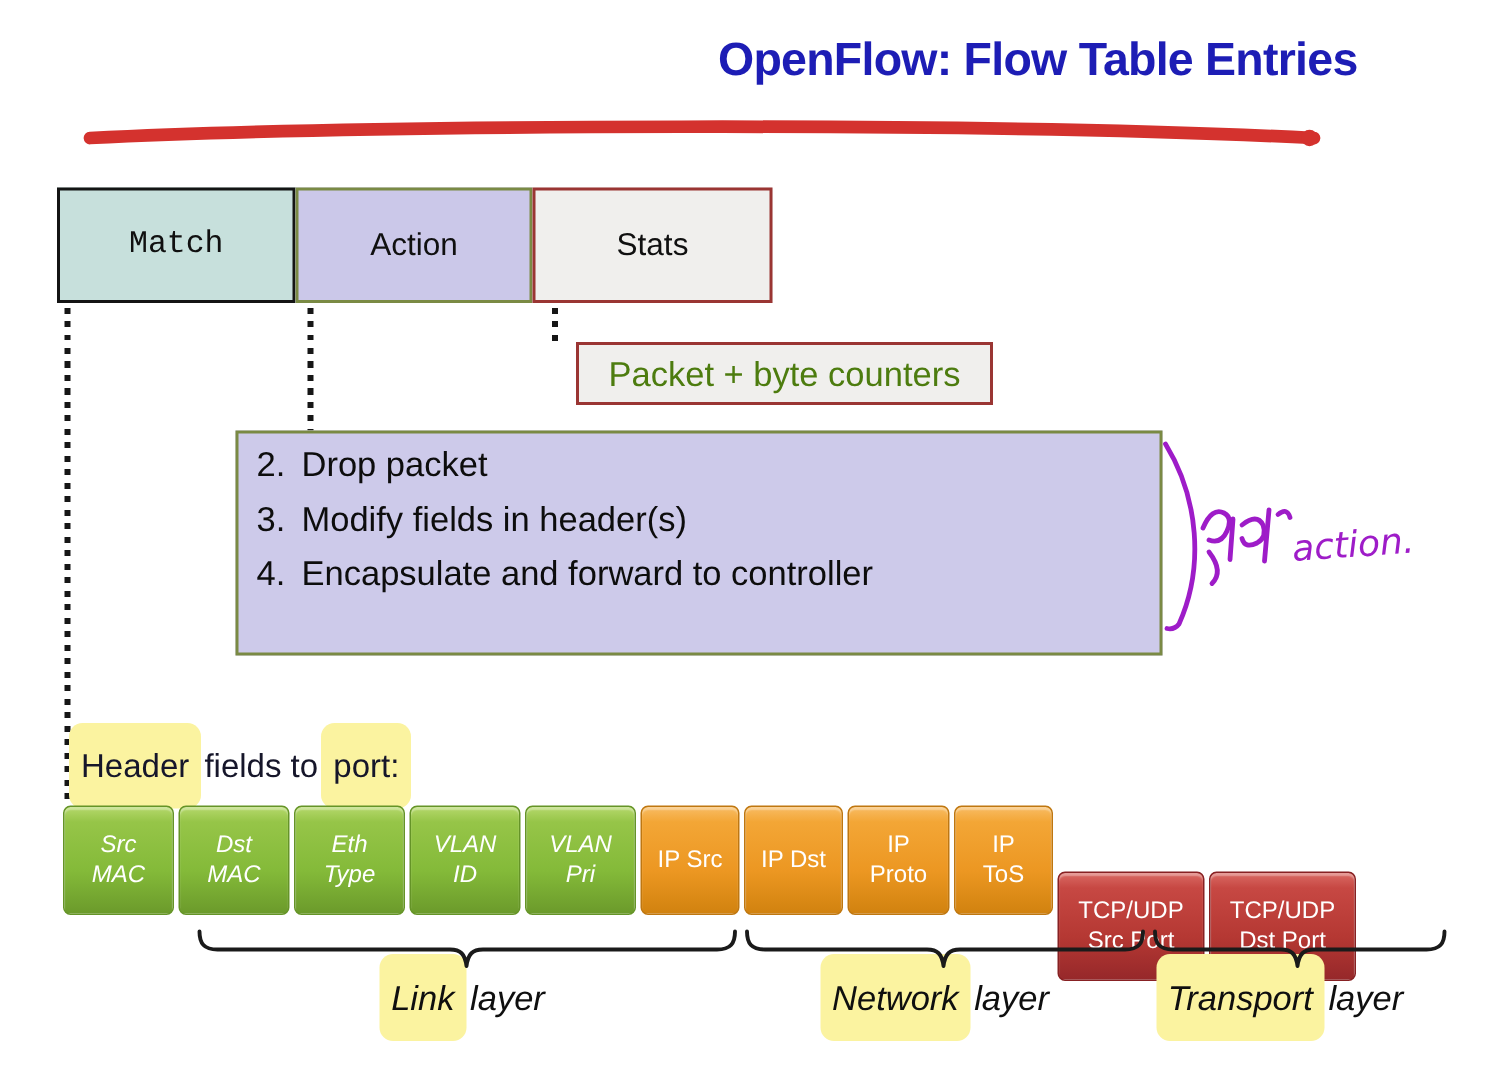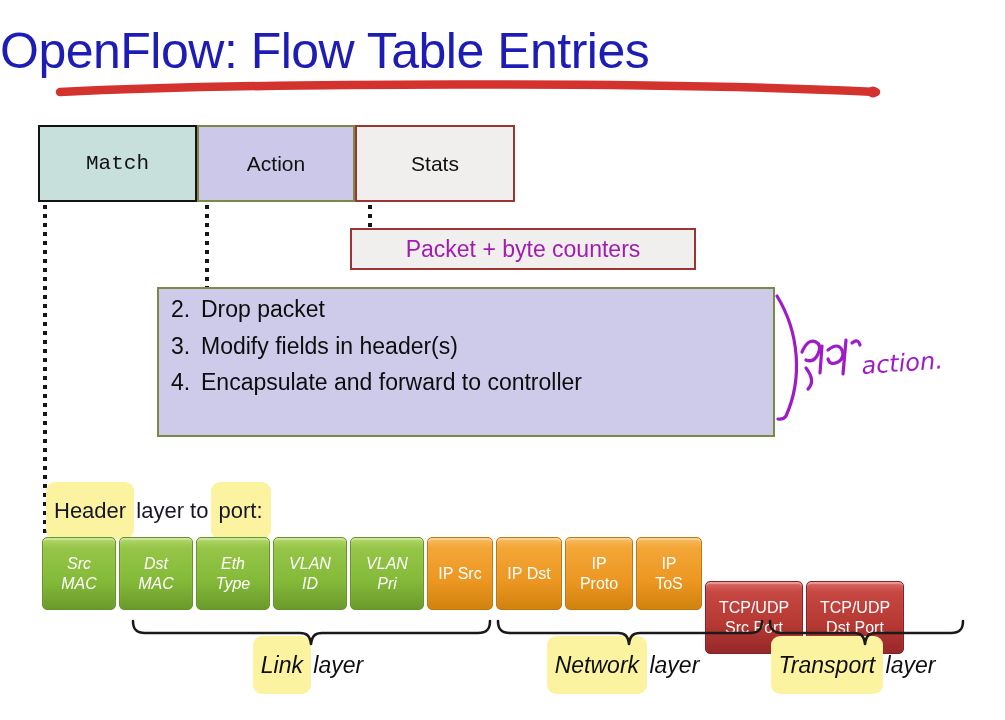--- a/index.html
+++ b/index.html
@@ -4,22 +4,22 @@
 <style>
   html,body{margin:0;padding:0;background:#ffffff;}
   .slide{
     position:relative;width:1005px;height:720px;background:#fff;overflow:hidden;
     font-family:"Liberation Sans",sans-serif;color:#151515;
   }
   .abs{position:absolute;box-sizing:border-box;}
 
   
   .title{
-    left:0;top:22px;width:905px;text-align:left;
-    font-size:50px;font-weight:400;letter-spacing:-0.5px;
+    left:0;top:22px;width:905px;text-align:right;
+    font-size:31px;font-weight:700;letter-spacing:-0.5px;
     color:var(--title-ink);
   }
 
   
   .overlay{left:0;top:0;width:1005px;height:720px;pointer-events:none;}
 
   
   .hcell{
     top:125px;height:77px;display:flex;align-items:center;justify-content:center;
     font-size:21px;color:#101010;
@@ -32,24 +32,24 @@
   .dots{
     width:4px;
     background-image:repeating-linear-gradient(to bottom,#161616 0 4px,transparent 4px 9px);
   }
   .dots.d1{left:43px;top:205px;height:330px;}
   .dots.d2{left:205px;top:205px;height:82px;}
   .dots.d3{left:368px;top:205px;height:23px;}
 
   
   .counters{
-    left:350px;top:228px;width:346px;height:42px;
+    left:384px;top:228px;width:278px;height:42px;
     background:var(--stats-bg);border:2px solid var(--darkred-border);
     display:flex;align-items:center;justify-content:center;
-    font-size:23px;color:#a21caf;
+    font-size:23px;color:#4d7c0f;
   }
 
   
   .actions-box{
     left:157px;top:287px;width:618px;height:150px;
     background:var(--list-bg);border:2px solid var(--olive-border);
     padding:2px 10px 0 12px;font-size:23px;line-height:36.5px;color:#0d0d0d;
   }
   .action-row{white-space:pre;}
   .action-row .num{display:inline-block;width:30px;}
@@ -102,21 +102,21 @@
   <div class="abs counters">
     <span>Packet + byte counters</span>
   </div>
 
   <div class="abs actions-box">
     <div class="action-row"><span class="num">2.</span><span>Drop packet</span></div>
     <div class="action-row"><span class="num">3.</span><span>Modify fields in header(s)</span></div>
     <div class="action-row"><span class="num">4.</span><span>Encapsulate and forward to controller</span></div>
   </div>
 
-  <div class="abs hfields"><span class="hl-yellow">Header</span><span> layer to </span><span class="hl-yellow">port:</span></div>
+  <div class="abs hfields"><span class="hl-yellow">Header</span><span> fields to </span><span class="hl-yellow">port:</span></div>
 
   <div class="abs fieldrow">
     <div class="fbox green">Src
 MAC</div>
     <div class="fbox green">Dst
 MAC</div>
     <div class="fbox green">Eth
 Type</div>
     <div class="fbox green">VLAN
 ID</div>

